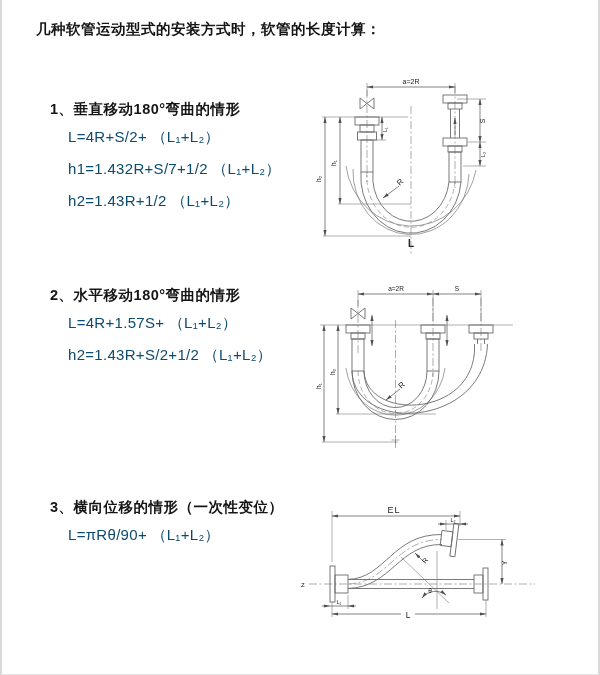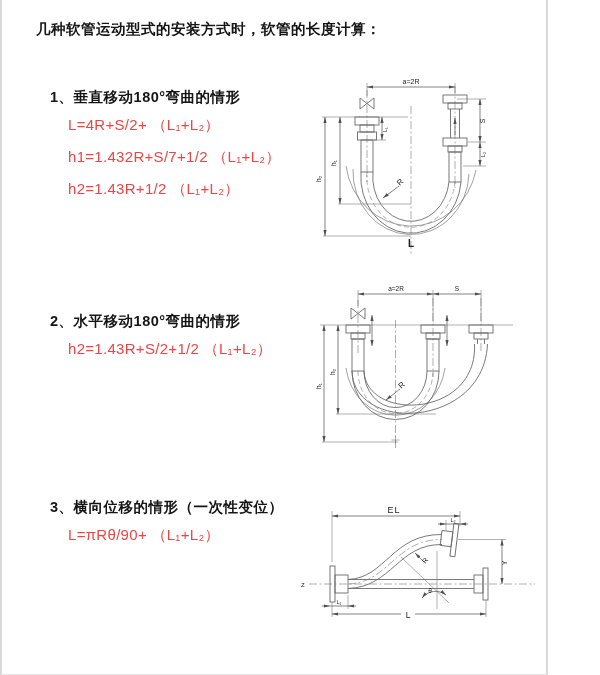--- a/index.html
+++ b/index.html
@@ -1,57 +1,58 @@
 <!DOCTYPE html>
 <html><head>
 <meta charset="utf-8">
 <style>
   html,body{margin:0;padding:0;background:#fff;}
   .page{
-    position:relative;width:548px;height:675px;background:#ffffff;
+    position:relative;width:600px;height:675px;background:#ffffff;
     box-sizing:border-box;
     border-left:2px solid #d9d9d9;border-right:2px solid #d9d9d9;border-bottom:1px solid #e4e4e4;
     font-family:"Liberation Sans","DejaVu Sans",sans-serif;color:#111;overflow:hidden;
   }
   .title{
     position:absolute;left:34px;top:20px;font-size:14.5px;font-weight:bold;
     letter-spacing:0.5px;color:#151515;white-space:nowrap;
   }
   .section{position:absolute;left:48px;}
   .sec-heading{font-size:14.5px;font-weight:bold;color:#151515;letter-spacing:0.5px;white-space:nowrap;}
   .formula{
-    font-size:15px;color:#ef4444;margin-left:18px;line-height:32px;
+    font-size:15px;color:#0c4a6e;margin-left:18px;line-height:32px;
     letter-spacing:0.3px;white-space:nowrap;font-weight:500;
   }
   .sec-heading{margin-bottom:2px;}
   svg{position:absolute;overflow:visible;}
   svg text{font-family:"Liberation Sans","DejaVu Sans",sans-serif;fill:#222;}
   .geo{stroke:#6b6b6b;stroke-width:0.9;fill:none;}
   .geo-thin{stroke:#7a7a7a;stroke-width:0.7;fill:none;}
   .dim{stroke:#4f4f4f;stroke-width:0.7;fill:none;}
   .ext{stroke:#6f6f6f;stroke-width:0.55;fill:none;}
   .cl{stroke:#777;stroke-width:0.6;fill:none;stroke-dasharray:8 2.5 2 2.5;}
   .hdash{stroke:#777;stroke-width:0.6;fill:none;stroke-dasharray:5 3;}
 </style>
 </head>
 <body>
 
 <div class="page">
 
   <div class="title">几种软管运动型式的安装方式时，软管的长度计算：</div>
 
-  <div class="section" style="top:88px">
+  <div class="section" style="top:100px">
     <div class="sec-heading">1、垂直移动180°弯曲的情形</div>
     <div class="formula">L=4R+S/2+ （L₁+L₂）</div>
     <div class="formula">h1=1.432R+S/7+1/2 （L₁+L₂）</div>
     <div class="formula">h2=1.43R+1/2 （L₁+L₂）</div>
   </div>
 
-  <div class="section" style="top:312px">
+  <div class="section" style="top:286px">
     <div class="sec-heading">2、水平移动180°弯曲的情形</div>
+    <div class="formula">L=4R+1.57S+ （L₁+L₂）</div>
     <div class="formula">h2=1.43R+S/2+1/2 （L₁+L₂）</div>
   </div>
 
   <div class="section" style="top:498px">
     <div class="sec-heading">3、横向位移的情形（一次性变位）</div>
     <div class="formula">L=πRθ/90+ （L₁+L₂）</div>
   </div>
 
   <svg style="left:306px;top:70px" width="285" height="198" viewBox="0 0 285 198">
     <defs>

